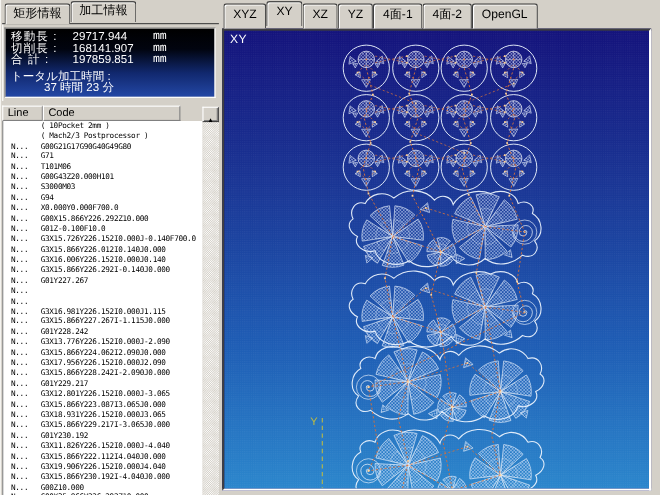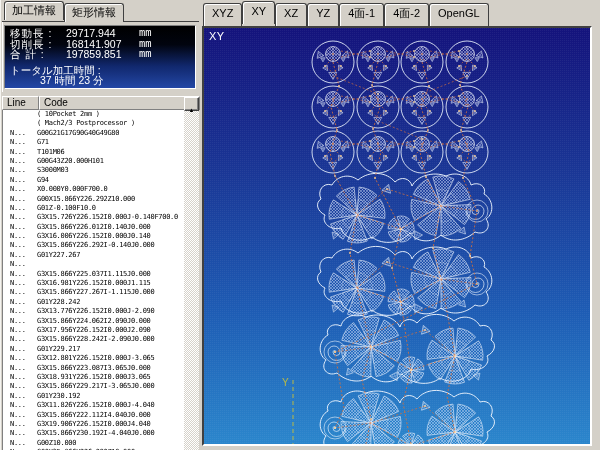--- a/index.html
+++ b/index.html
@@ -20,21 +20,21 @@
             border:1px solid;border-color:#808080 #ffffff #ffffff #808080;
             background:linear-gradient(180deg,#000000 0%,#01040f 30%,#11286e 65%,#2347a5 100%);
             color:#fff;font-size:10.5px;padding:2px 5px;overflow:hidden;}
   .irow{display:flex;height:10.6px;line-height:10.6px;}
   .ilabel{width:56px;letter-spacing:1px;white-space:nowrap;}
   .ival{width:66px;text-align:left;}
   .iunit{margin-left:7px;font-family:Liberation Mono, monospace;}
   .itotal{margin-top:5px;height:10.6px;line-height:10.6px;}
   .itval{margin-left:30px;height:10.6px;line-height:10.6px;}
 
-  .lhead{position:absolute;left:1px;top:96px;width:198px;height:14px;display:flex;font-size:10px;z-index:2;}
+  .lhead{position:absolute;left:1px;top:96px;width:162px;height:14px;display:flex;font-size:10px;z-index:2;}
   .hcell{background:#d4d0c8;border:1px solid;border-color:#ffffff #808080 #808080 #ffffff;
          padding:0 4px;line-height:12px;white-space:nowrap;overflow:hidden;}
   .hline{width:37px;}
   .hcode{flex:1;}
   .sup{position:absolute;left:183px;top:97px;width:15px;height:14px;background:#d4d0c8;
        border:1px solid;border-color:#ffffff #404040 #404040 #ffffff;box-shadow:inset -1px -1px 0 #808080;
        text-align:center;z-index:2;}
   .arr{font-size:6px;line-height:12px;color:#000;}
   .strack{position:absolute;left:183px;top:111px;width:15px;height:339px;
           background-color:#d6d2ca;
@@ -60,22 +60,22 @@
   .vbg svg{position:absolute;left:0;top:0;}
   .vlabel{position:absolute;left:5px;top:2px;color:#ffffff;font-size:11px;letter-spacing:0.5px;}
 </style>
 </head>
 <body>
 
 <div class="app">
 
   <div class="left">
     <div class="ltabs">
+        <div class="tab">矩形情報</div>
         <div class="tab active">加工情報</div>
-        <div class="tab">矩形情報</div>
       </div>
     <div class="info-frame">
       <div class="info-box">
         <div id="irows">
             <div class="irow">
               <span class="ilabel">移動長 :</span>
               <span class="ival">29717.944</span>
               <span class="iunit">mm</span>
             </div>
             <div class="irow">
@@ -164,21 +164,20 @@
         </div>
         <div class="lrow">
           <span class="lline">N...</span>
           <span class="lcode">G01Y227.267</span>
         </div>
         <div class="lrow">
           <span class="lline">N...</span>
         </div>
         <div class="lrow">
           <span class="lline">N...</span>
-          <span class="lcode">G3X15.866Y225.037I1.115J0.000</span>
         </div>
         <div class="lrow">
           <span class="lline">N...</span>
           <span class="lcode">G3X16.981Y226.152I0.000J1.115</span>
         </div>
         <div class="lrow">
           <span class="lline">N...</span>
           <span class="lcode">G3X15.866Y227.267I-1.115J0.000</span>
         </div>
         <div class="lrow">

